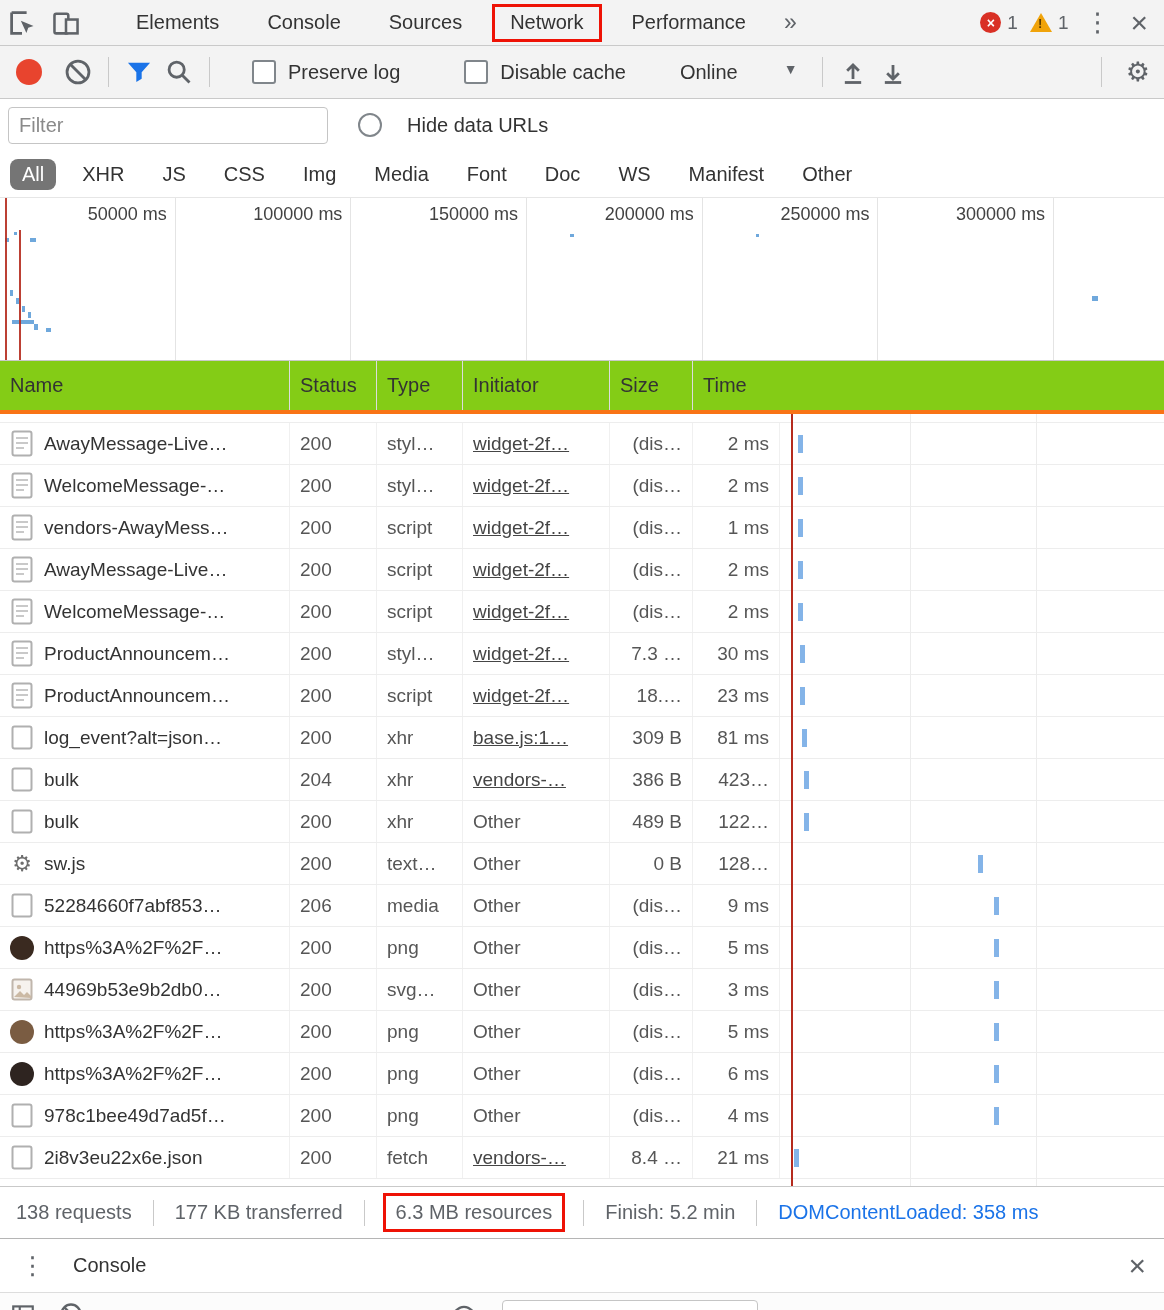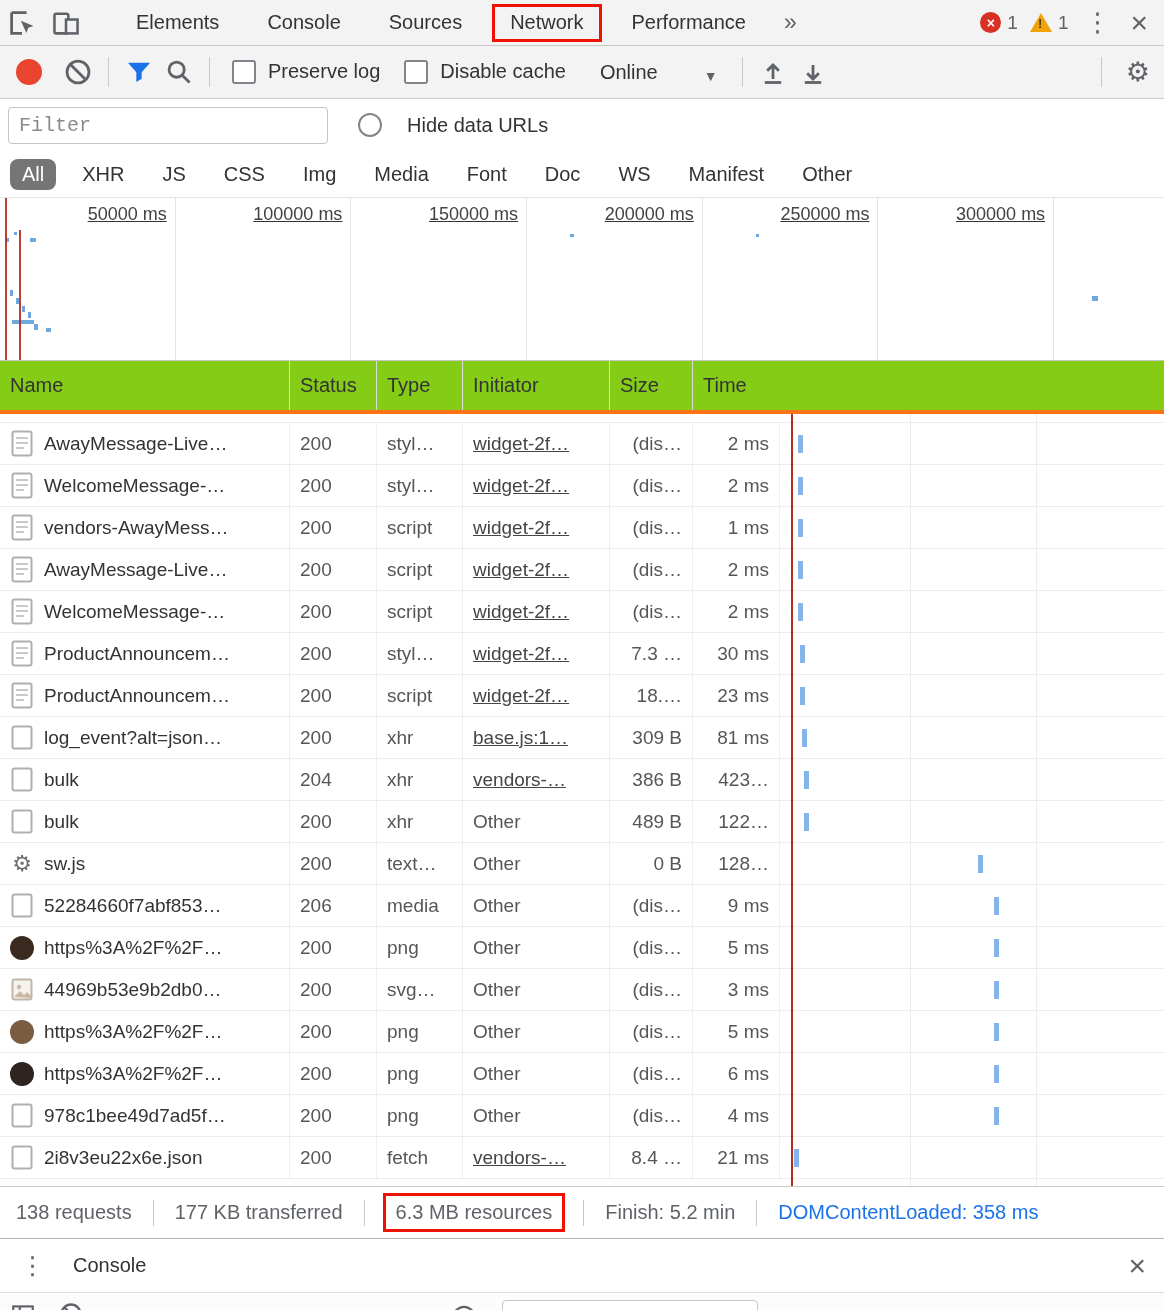--- a/index.html
+++ b/index.html
@@ -20,29 +20,29 @@
   .warn-tri{position:relative;width:0;height:0;border-left:11px solid transparent;border-right:11px solid transparent;border-bottom:19px solid #f0a30a}
   .warn-tri:after{content:"!";position:absolute;left:-3px;top:3px;font-size:13px;font-weight:bold;color:#5c3c00}
   .kebab{font-size:26px;color:#5f6368;padding:0 16px;letter-spacing:0}
   .close-x{font-size:30px;color:#5f6368;padding:0 16px 0 4px;line-height:1}
 
   
   .net-toolbar{position:absolute;left:0;top:46px;width:100%;height:53px;background:#f3f3f3;border-bottom:1px solid #c9c9c9;display:flex;align-items:center;padding-left:14px}
   .record-dot{width:26px;height:26px;border-radius:50%;background:#e8442e;margin:0 16px 0 2px;flex:0 0 auto}
   .icon-btn{display:flex;align-items:center;justify-content:center;width:40px;height:40px;flex:0 0 auto}
   .vsep{width:1px;height:30px;background:#c9c9c9;margin:0 10px;flex:0 0 auto}
-  .chk-row{display:flex;gap:12px;margin:0 12px;font-size:20px;color:#333;white-space:nowrap}
+  .chk-row{display:flex;align-items:center;gap:12px;margin:0 32px;font-size:20px;color:#333;white-space:nowrap}
   .checkbox{width:24px;height:24px;border:2px solid #80868b;border-radius:3px;background:#fff;flex:0 0 auto}
-  .throttle{display:flex;align-items:flex-end;font-size:20px;color:#333;margin:0 14px 0 22px;gap:46px;white-space:nowrap}
+  .throttle{display:flex;align-items:flex-start;font-size:20px;color:#333;margin:0 14px 0 22px;gap:46px;white-space:nowrap}
   .caret{font-size:14px;color:#5f6368}
   .gear-glyph-btn{font-size:27px;color:#5f6368;padding:0 14px}
 
   
   .filter-row{position:absolute;left:0;top:99px;width:100%;height:52px;background:#fff;display:flex;align-items:center}
-  .filter-input{width:320px;height:37px;margin-left:8px;border:1px solid #c5c5c5;border-radius:4px;font-size:20px;padding:0 10px;color:#333;font-family:Liberation Mono, monospace;outline:none}
+  .filter-input{width:320px;height:37px;margin-left:8px;border:1px solid #c5c5c5;border-radius:4px;font-size:20px;padding:0 10px;color:#333;font-family:Liberation Sans, sans-serif;outline:none}
   .filter-input::placeholder{color:#8a8a8a}
   .hide-urls{display:flex;gap:25px;margin-left:30px;font-size:20px;align-items:center;color:#333}
   .checkbox.round{border-radius:12px}
 
   
   .chips-row{position:absolute;left:0;top:151px;width:100%;height:47px;background:#fff;display:flex;align-items:center;padding-left:10px;border-bottom:1px solid #e6e6e6}
   .chip{font-size:20px;color:#333;padding:4px 12px;margin-right:14px;border-radius:8px;white-space:nowrap}
   .chip.selected{background:#757575;color:#fff}
 
   
@@ -200,21 +200,21 @@
       <span class="chip">CSS</span>
       <span class="chip">Img</span>
       <span class="chip">Media</span>
       <span class="chip">Font</span>
       <span class="chip">Doc</span>
       <span class="chip">WS</span>
       <span class="chip">Manifest</span>
       <span class="chip">Other</span>
     </div>
 
-  <div class="timeline" style="position: relative; text-decoration: underline;">
+  <div class="timeline" style="position: relative;">
       <div class="tl-cell">
         <span class="tl-label">50000 ms</span>
       </div>
       <div class="tl-cell">
         <span class="tl-label">100000 ms</span>
       </div>
       <div class="tl-cell">
         <span class="tl-label">150000 ms</span>
       </div>
       <div class="tl-cell">

